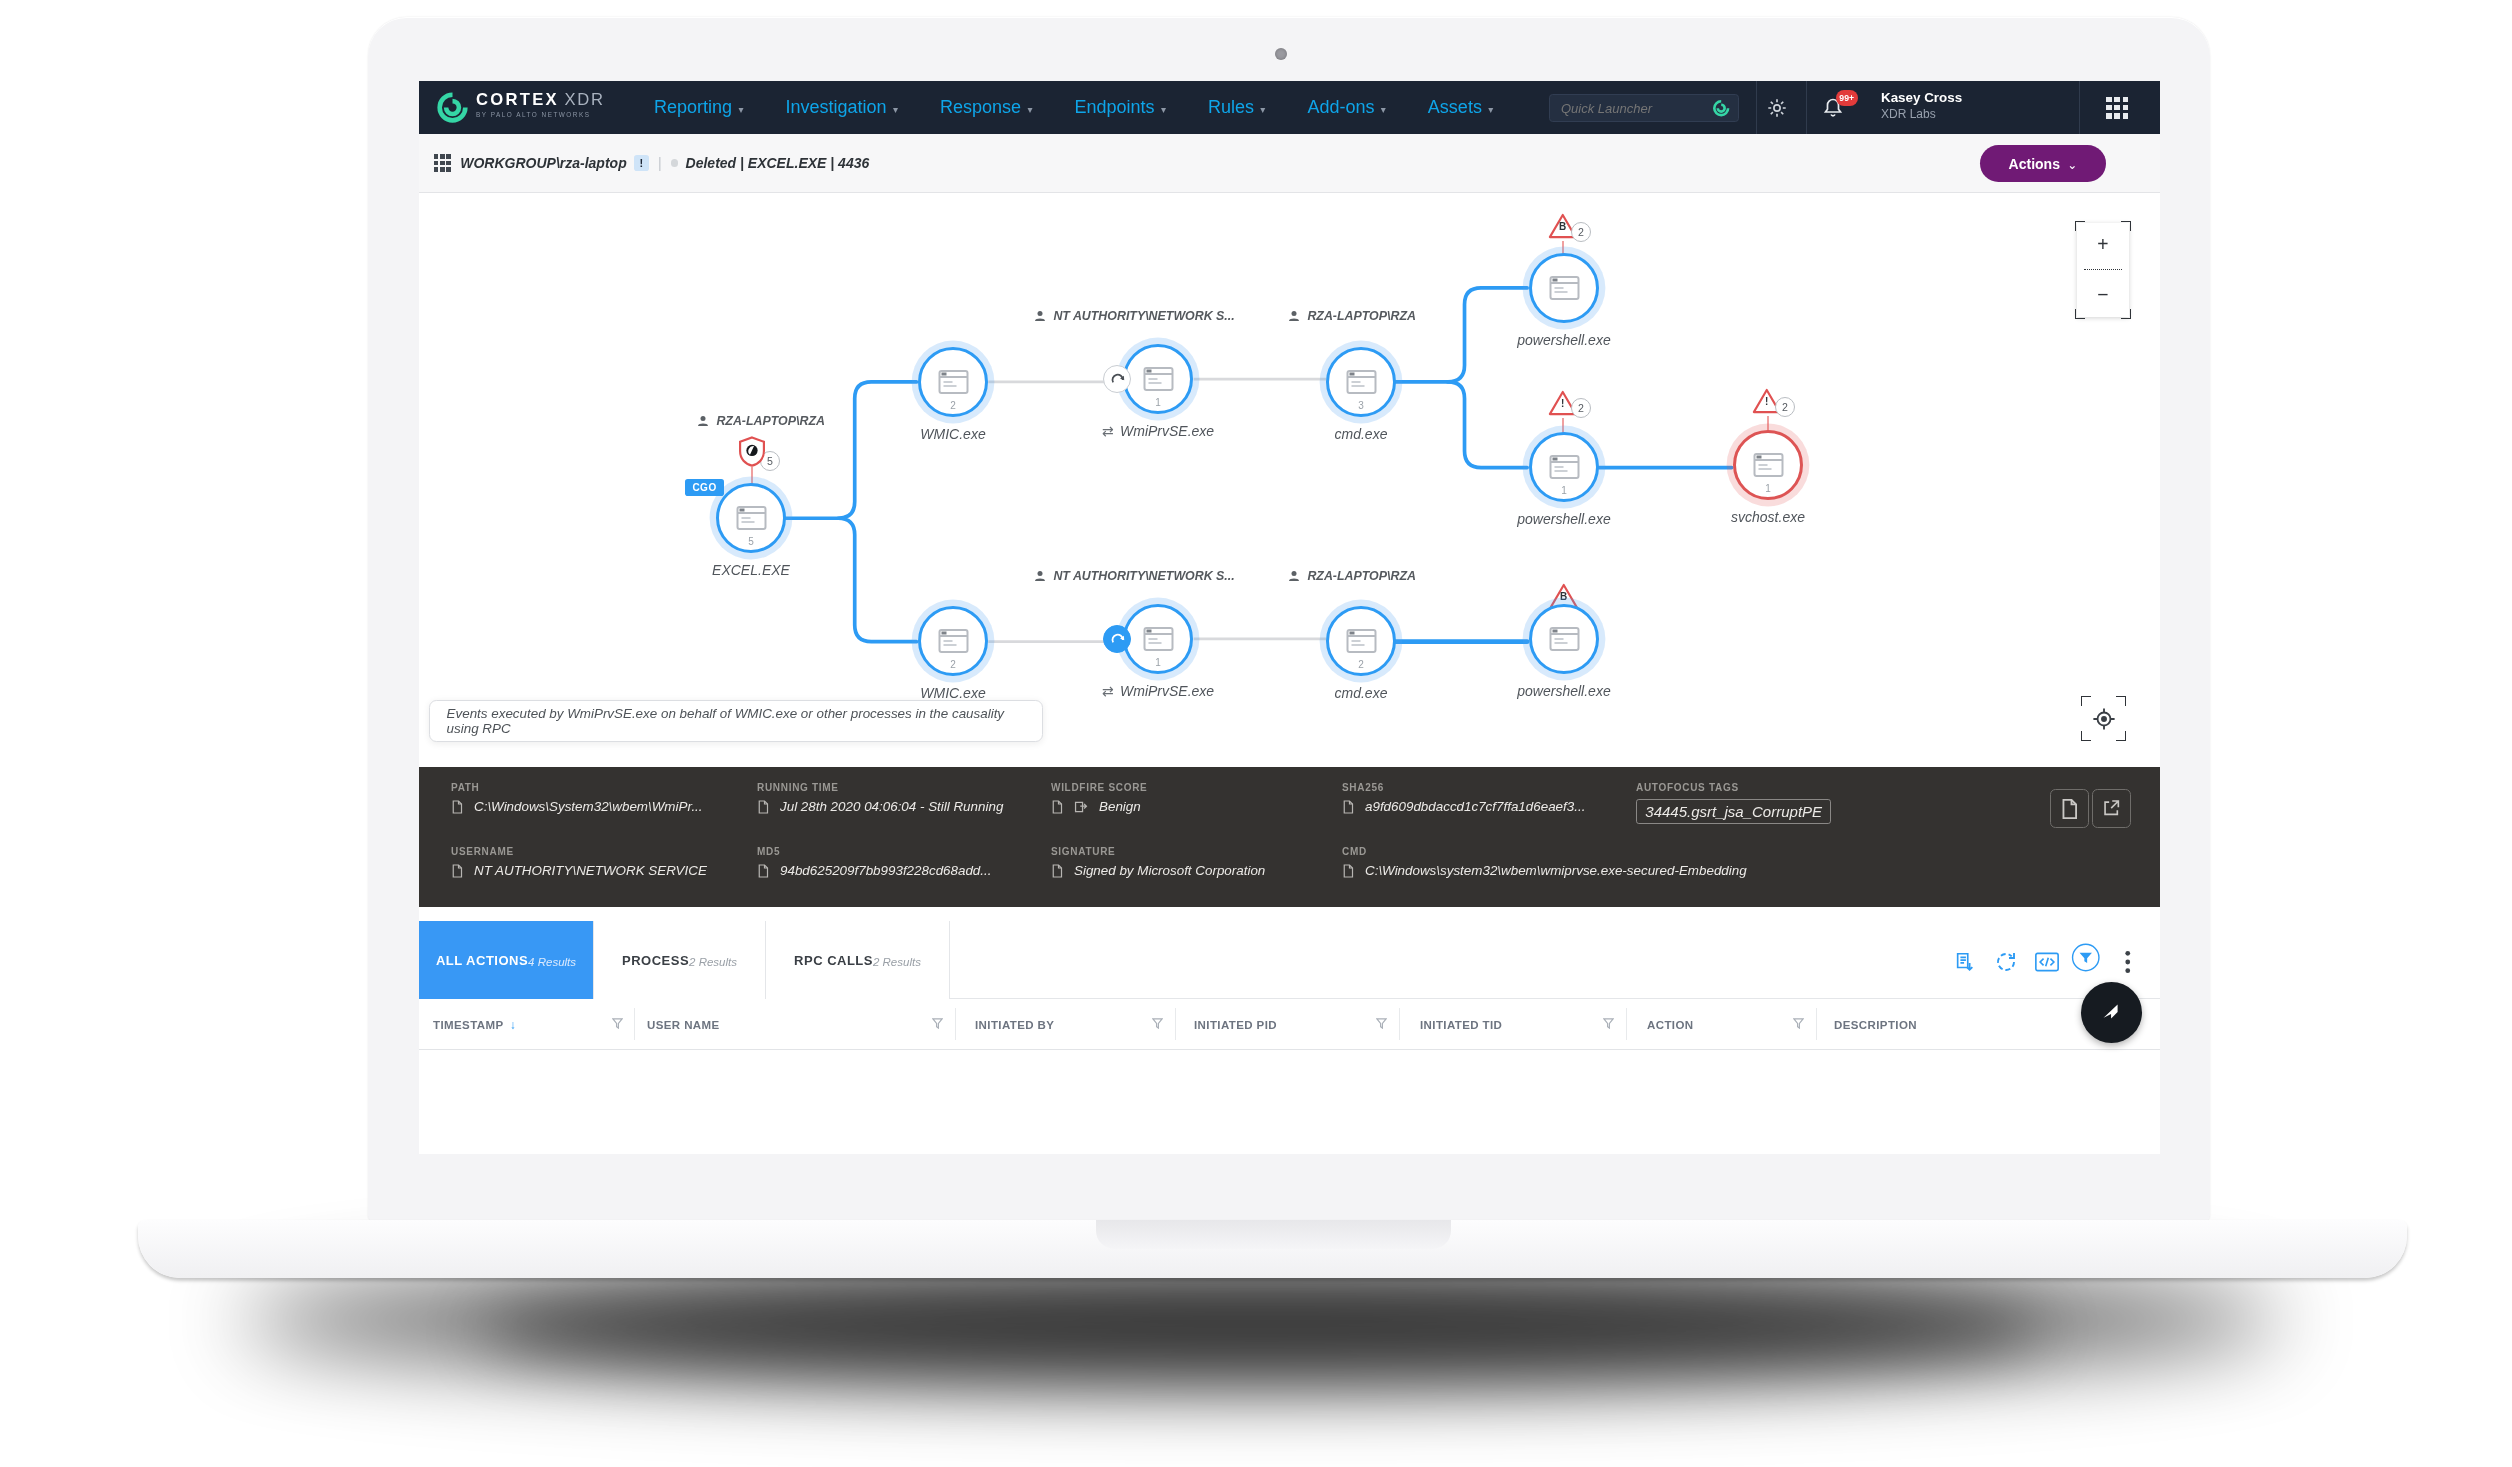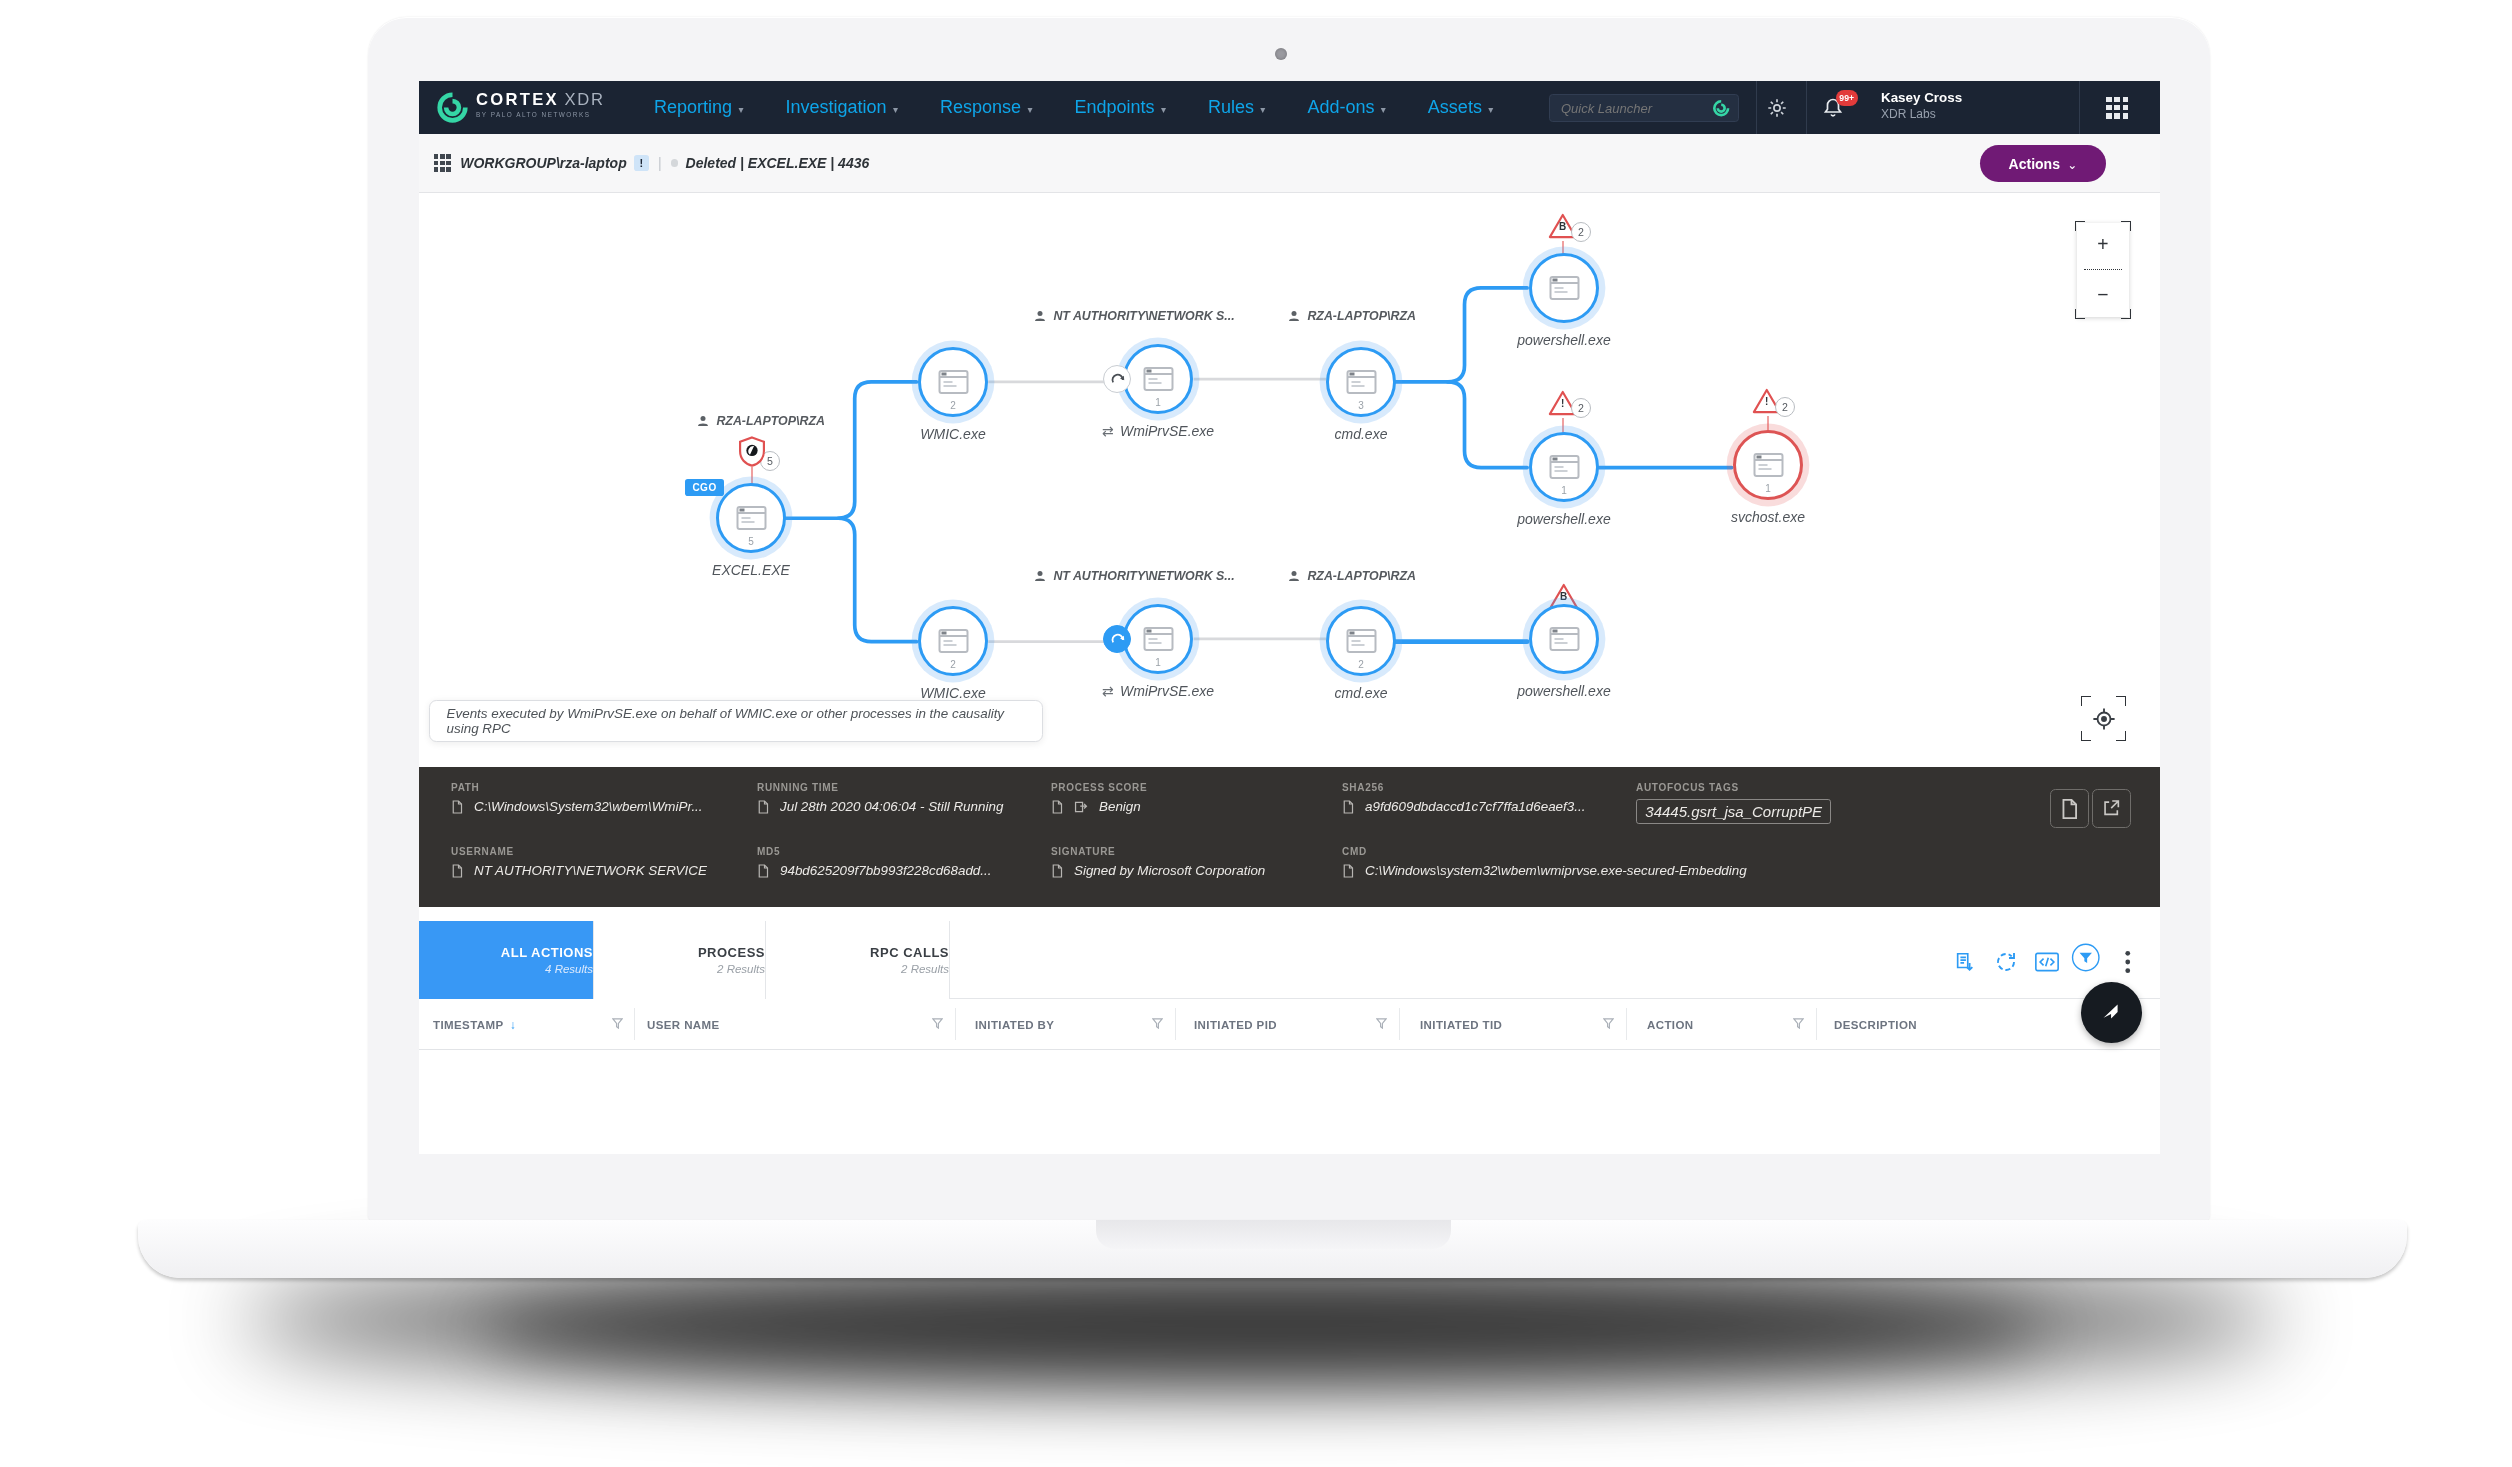--- a/index.html
+++ b/index.html
@@ -78,21 +78,21 @@
   
   #details { left:0; top:686px; width:1741px; height:140px; background:#343230; }
   .fld { position:absolute; }
   .fld .lbl { font-size:10px; letter-spacing:0.7px; color:#9a9894; font-weight:bold; margin-bottom:6.4px; }
   .fld .val { display:flex; align-items:center; gap:11px; font-style:italic; font-size:13.4px; color:#eceae7; }
   .tagbox { border:0.9px solid #8a8886; border-radius:2.8px; padding:2.8px 8.3px; font-style:italic; font-size:15px; color:#eceae7; }
   .panel-btn { position:absolute; width:39px; height:39px; border:1.4px solid #6f6d6a; border-radius:5.5px; display:flex; align-items:center; justify-content:center; cursor:pointer; }
 
   
   #tabbar { left:0; top:840px; width:1741px; height:78px; background:#fff; border-bottom:0.9px solid #e4e6e9; }
-  .tab { position:absolute; top:0; height:78px; display:flex; flex-direction:column; align-items:flex-end; justify-content:center; border-right:0.9px solid #e4e6e9; cursor:pointer; background:#fff; }
+  .tab { position:absolute; top:0; height:78px; display:flex; flex-direction:row; align-items:center; justify-content:center; border-right:0.9px solid #e4e6e9; cursor:pointer; background:#fff; }
   .tab .t1 { font-size:13px; font-weight:bold; letter-spacing:0.5px; color:#3a3f45; }
   .tab .t2 { font-style:italic; font-size:11.5px; color:#9aa0a7; margin-top:3.7px; }
   .tab.active { background:#3898f5; }
   .tab.active .t1 { color:#fff; }
   .tab.active .t2 { color:#dceafd; }
   .tool-icon { position:absolute; width:29.5px; height:29.5px; display:flex; align-items:center; justify-content:center; cursor:pointer; }
 
   
   #thead { left:0; top:918px; width:1741px; height:51px; background:#fff; border-bottom:0.9px solid #e2e4e7; }
   .th { position:absolute; top:0; height:51px; display:flex; align-items:center; font-size:11.5px; font-weight:bold; letter-spacing:0.4px; color:#6d7480; }
@@ -520,21 +520,21 @@
         <div class="lbl">RUNNING TIME</div>
         <div class="val">
           <svg width="12" height="14" viewBox="0 0 16 18">
               <path d="M3 1h7l4 4v12H3z" fill="none" stroke="#b7b5b2" stroke-width="1.6"></path>
               <path d="M10 1v4h4" fill="none" stroke="#b7b5b2" stroke-width="1.6"></path>
             </svg>
           <span>Jul 28th 2020 04:06:04 - Still Running</span>
         </div>
       </div>
       <div class="fld" style="left:632px;top:14.7px;">
-        <div class="lbl">PROCESS SCORE</div>
+        <div class="lbl">WILDFIRE SCORE</div>
         <div class="val">
           <svg width="12" height="14" viewBox="0 0 16 18">
               <path d="M3 1h7l4 4v12H3z" fill="none" stroke="#b7b5b2" stroke-width="1.6"></path>
               <path d="M10 1v4h4" fill="none" stroke="#b7b5b2" stroke-width="1.6"></path>
             </svg>
           <svg width="14" height="14" viewBox="0 0 18 18">
               <path d="M2 3h9v12H2z" fill="none" stroke="#b7b5b2" stroke-width="1.6"></path>
               <path d="M8 8h8 M13 5l3 3-3 3" fill="none" stroke="#b7b5b2" stroke-width="1.6"></path>
             </svg>
           <span>Benign</span>

